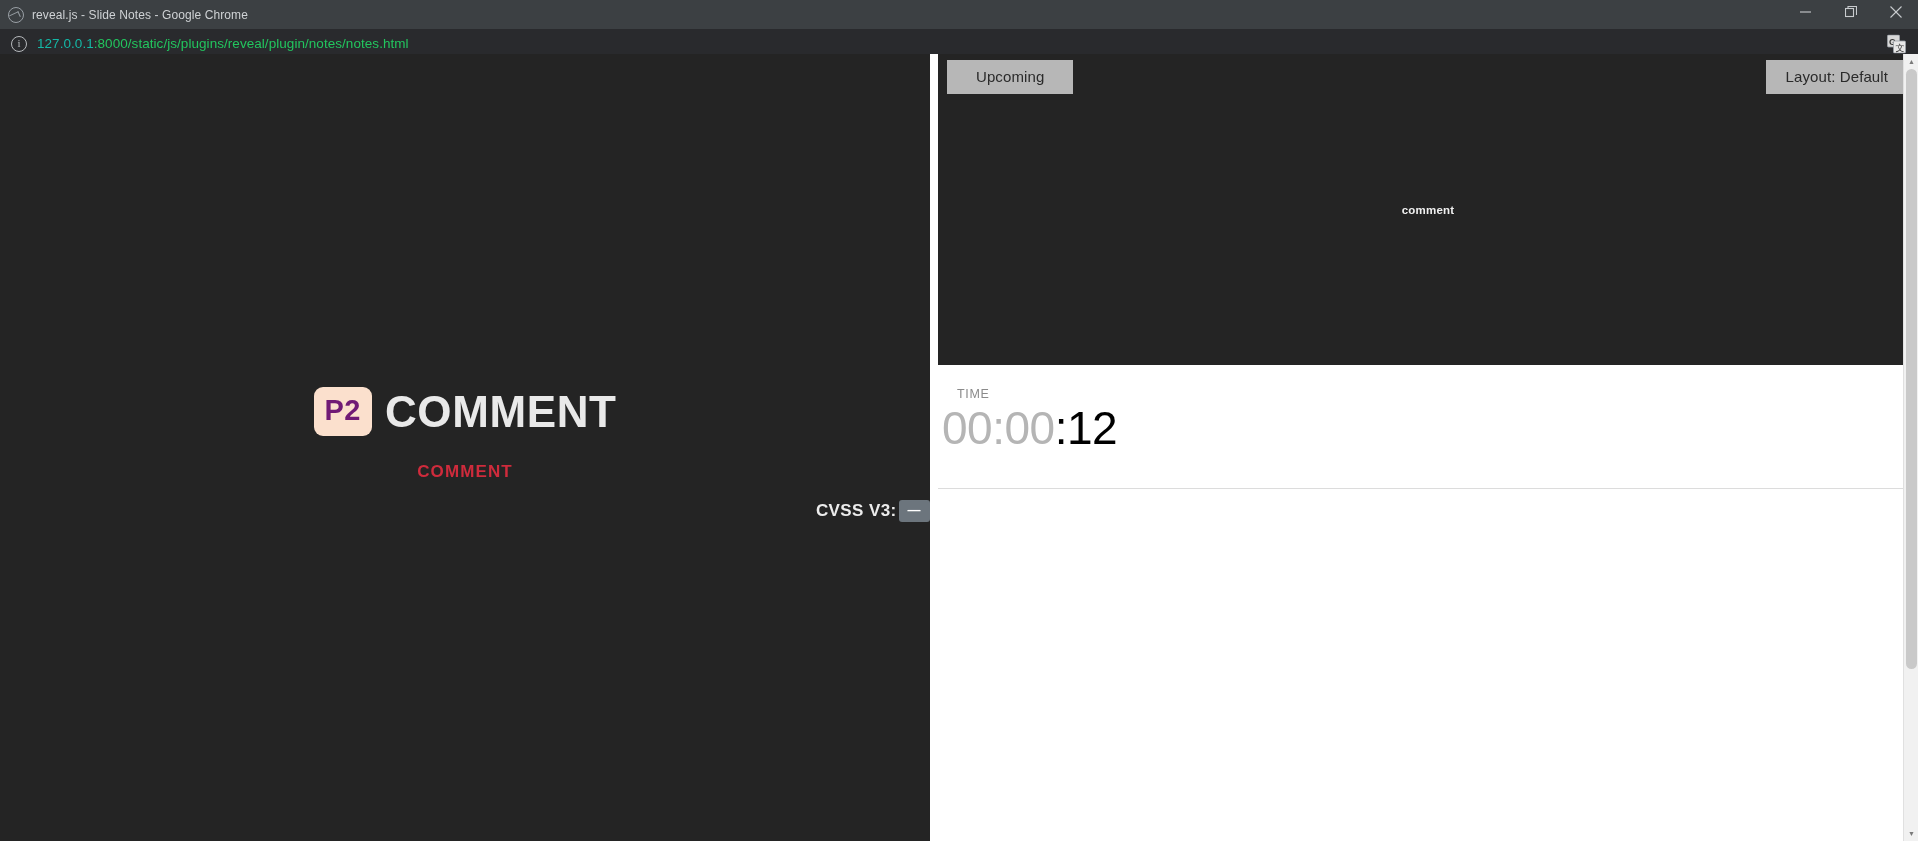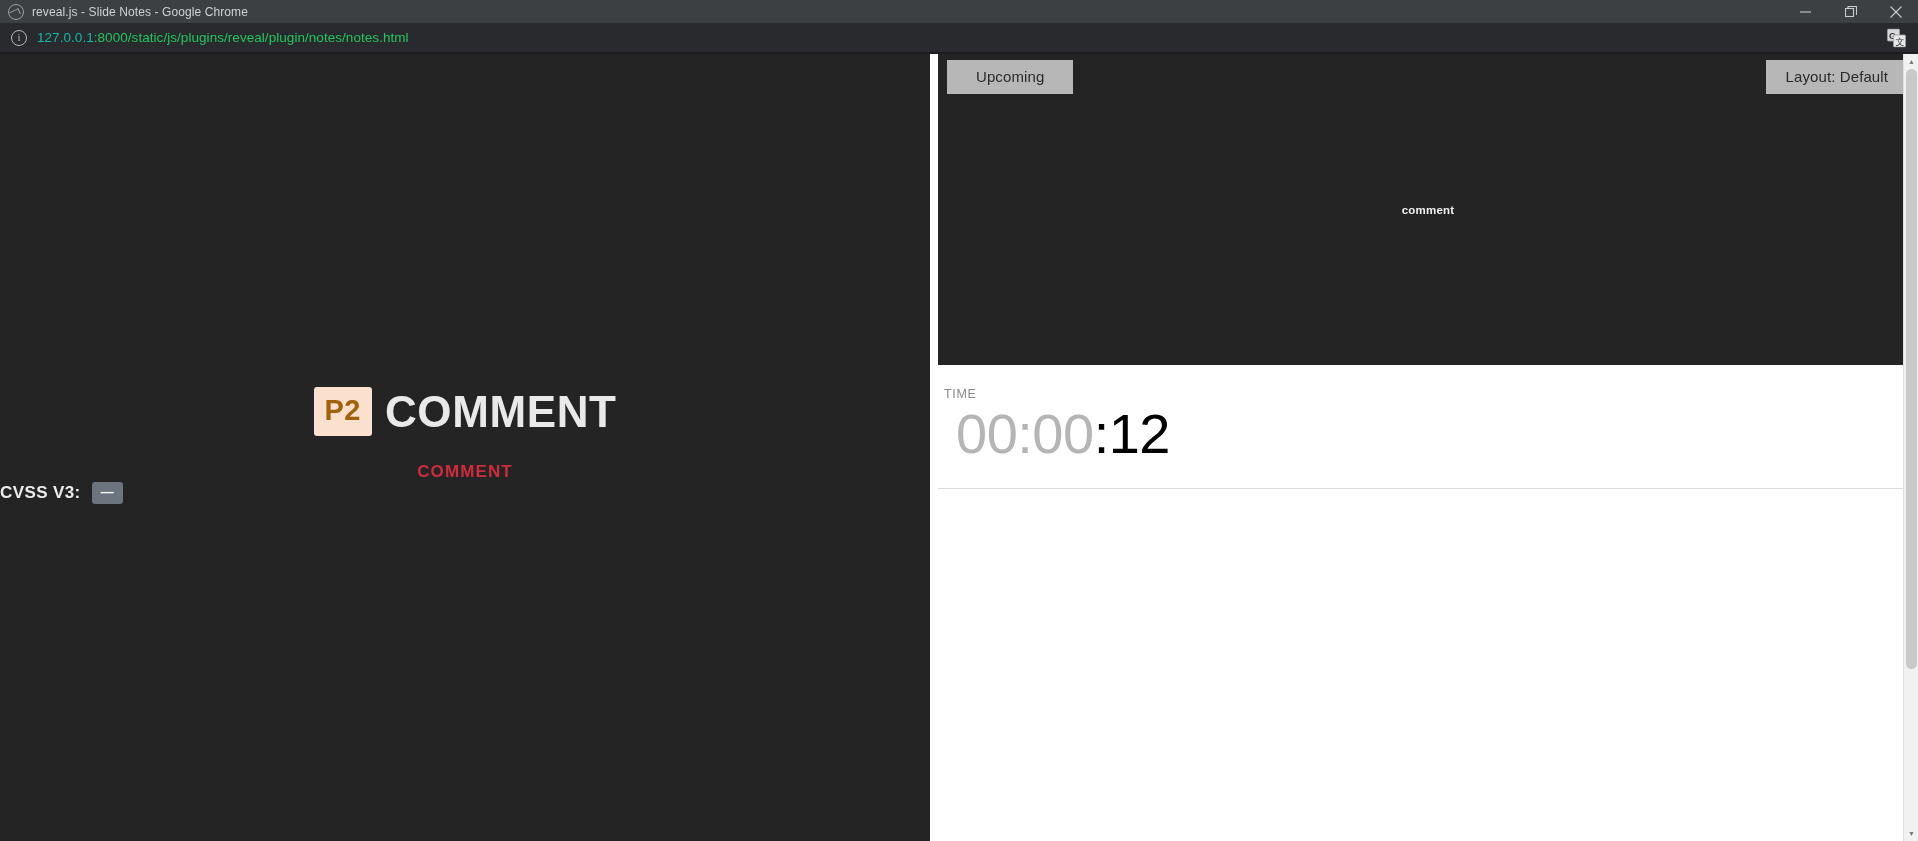--- a/index.html
+++ b/index.html
@@ -7,21 +7,21 @@
   html, body {
     width: 1918px;
     height: 841px;
     overflow: hidden;
     background: #1f1f1f;
     font-family: "Liberation Sans", sans-serif;
   }
 
   
   .titlebar {
-    height: 23px;
+    height: 29px;
     background: #3c4043;
     display: flex;
     align-items: center;
     position: relative;
   }
   .tb-favicon {
     width: 16px; height: 16px;
     margin-left: 8px; margin-right: 8px;
     border-radius: 50%;
     border: 1.6px solid #9aa0a6;
@@ -115,51 +115,52 @@
     text-align: center;
   }
   .slide-heading {
     display: flex;
     align-items: center;
     justify-content: center;
     gap: 13px;
   }
   .pill {
     background: #fbe0cd;
-    color: #a16207;
+    color: #701a75;
     font-weight: bold;
     font-size: 29px;
     line-height: 1;
     padding: 9px 11px 11px;
-    border-radius: 3px;
+    border-radius: 9px;
     letter-spacing: .5px;
   }
   .slide-title {
     color: #e9e9e9;
     font-size: 44px;
     font-weight: bold;
     letter-spacing: .6px;
     line-height: 1;
   }
   .slide-sub {
     color: #cf2b3c;
     font-size: 17px;
     font-weight: bold;
     letter-spacing: 1.1px;
     margin-top: 26px;
   }
   .cvss-row {
+    margin-top: 18px;
     color: #ececec;
     font-size: 17px;
     font-weight: bold;
     letter-spacing: .4px;
     display: flex;
     align-items: center;
-    justify-content: flex-start;
-    gap: 11px;
+    justify-content: flex-end;
+    gap: 2px;
   }
   .cvss-badge {
     background: #6c757d;
     color: #fff;
     border-radius: 3px;
     padding: 2px 9px 4px;
     font-size: 13px;
     font-weight: bold;
     line-height: 1.2;
   }
@@ -234,26 +235,26 @@
     background: #ffffff;
     position: relative;
     border-bottom: 1.5px solid #dcdcdc;
     flex: none;
   }
   .section-label {
     color: #8a8a8a;
     font-size: 12.5px;
     letter-spacing: .7px;
     position: absolute;
-    left: 6px; top: 22px;
+    left: 19px; top: 22px;
   }
   .timer {
     position: absolute;
-    left: 18px; top: 38px;
-    font-size: 56px;
+    left: 4px; top: 38px;
+    font-size: 46px;
     line-height: 1.1;
     letter-spacing: -.5px;
   }
   .timer .dim { color: #b5b5b5; }
   .timer .hot { color: #000000; }
   .clock {
     position: absolute;
     right: 22px; top: 38px;
     font-size: 42px;
     color: #0d0d0d;

